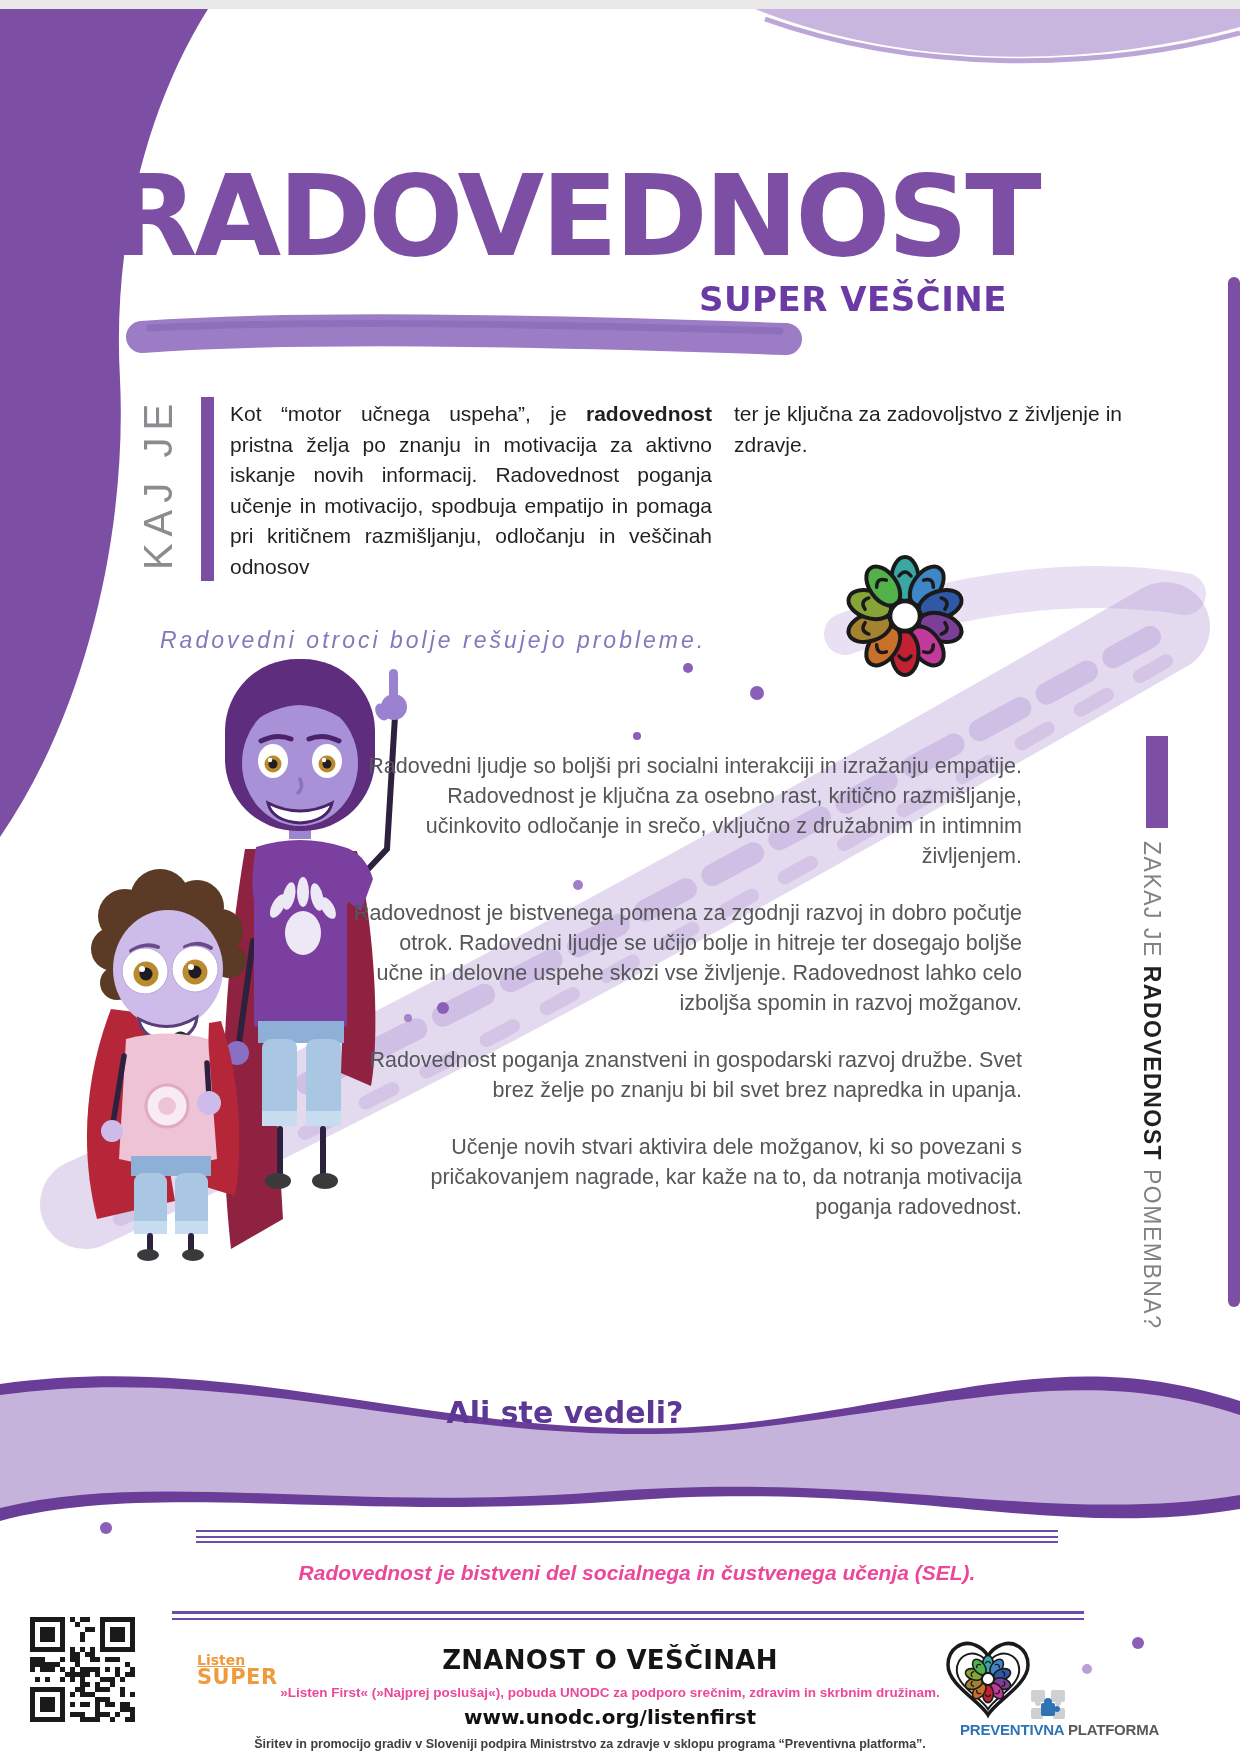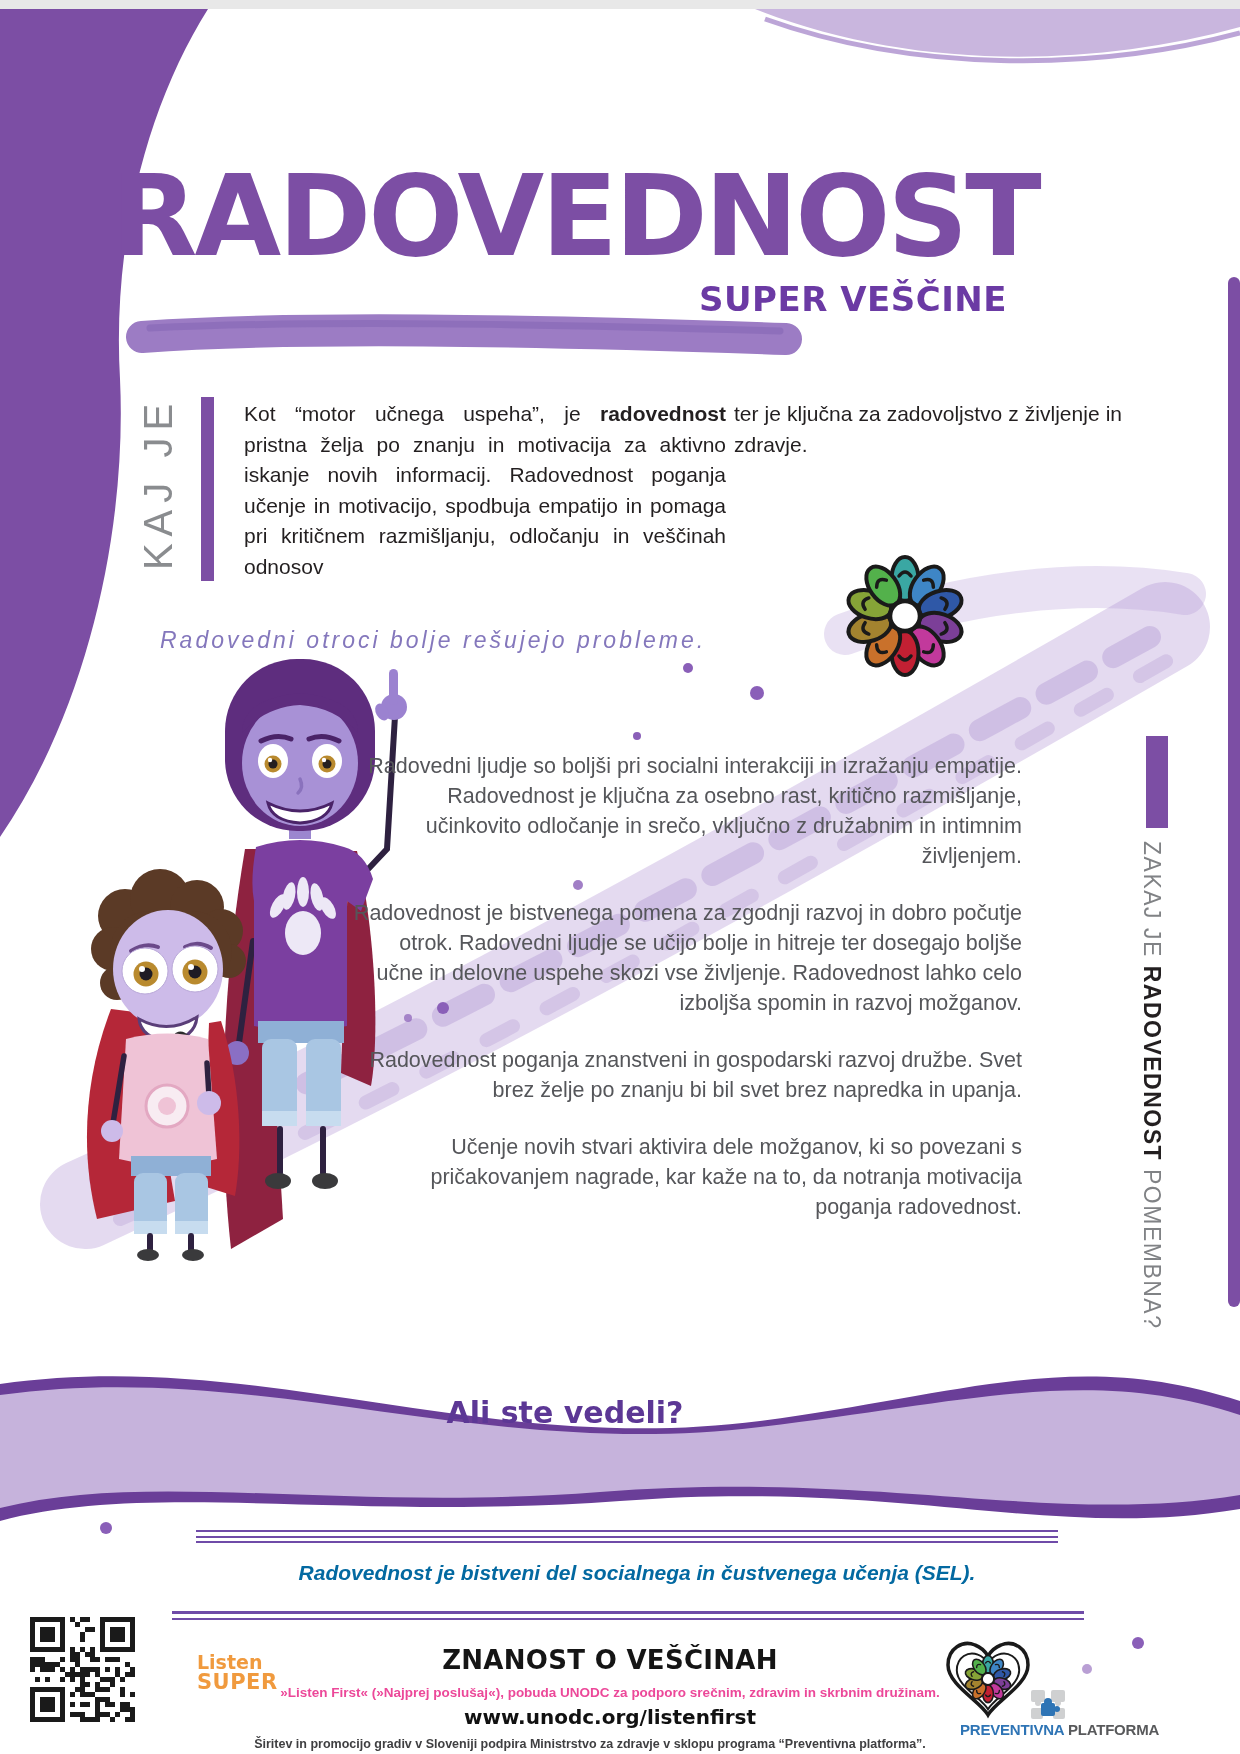--- a/index.html
+++ b/index.html
@@ -12,21 +12,21 @@
   .title{position:absolute;top:76px;left:-90px;right:0;text-align:center;
          font-family:"DejaVu Sans",sans-serif;font-weight:800;font-size:112px;line-height:1;
          color:#7C4EA4;letter-spacing:-3px;}
   .subtitle{position:absolute;top:270px;right:233px;
             font-family:"DejaVu Sans",sans-serif;font-weight:800;font-size:34px;color:#6B3AA4;letter-spacing:0.5px;}
 
   
   .kajje{position:absolute;left:58px;top:452px;width:200px;text-align:center;
          transform:rotate(-90deg);font-size:40px;letter-spacing:7px;color:#8A8C8F;font-weight:400;}
   .kajje-bar{position:absolute;left:201px;top:388px;width:13px;height:184px;background:#7C4EA4;}
-  .intro-col1{position:absolute;left:244px;top:390px;width:482px;font-size:21px;line-height:30.5px;
+  .intro-col1{position:absolute;left:230px;top:390px;width:482px;font-size:21px;line-height:30.5px;
               color:#231F20;text-align:justify;text-align-last:justify;font-weight:500;}
   .intro-col1 b{font-weight:800;}
   .intro-col2{position:absolute;left:734px;top:390px;width:388px;font-size:21px;line-height:30.5px;
               color:#231F20;text-align:justify;font-weight:500;}
   .tagline{position:absolute;left:160px;top:618px;font-size:23px;font-style:italic;
            color:#8477BC;letter-spacing:3px;font-weight:500;}
 
   
   .why{position:absolute;left:348px;top:742px;width:674px;text-align:right;
        color:#55565A;font-size:21.5px;line-height:30px;font-weight:500;}
@@ -39,26 +39,26 @@
   
   .dyk-heading{position:absolute;left:-110px;right:0;top:1386px;text-align:center;
                font-family:"DejaVu Sans",sans-serif;font-weight:800;font-size:30px;color:#5C3795;}
   .dyk-text{position:absolute;left:55px;right:55px;top:1428px;text-align:center;
             font-size:20px;line-height:28px;font-weight:700;color:#4E2C82;letter-spacing:-0.2px;}
 
   
   .sepA{position:absolute;left:196px;width:862px;height:2px;background:#6F4BA8;}
   .sepB{position:absolute;left:172px;width:912px;height:2.5px;background:#6F4BA8;}
   .sel{position:absolute;left:0;right:0;top:1552px;text-align:center;font-size:21px;
-       font-style:italic;font-weight:700;color:#0369a1;padding-left:34px;}
+       font-style:italic;font-weight:700;color:#ec4899;padding-left:34px;}
 
   
   .listen{position:absolute;left:197px;top:1644px;line-height:1.02;color:#F09A3E;
           font-family:"DejaVu Sans",sans-serif;}
-  .listen .l1{font-size:19px;font-weight:700;display:block;}
+  .listen .l1{font-size:14px;font-weight:700;display:block;text-decoration:underline;}
   .listen .l2{font-size:21px;font-weight:800;display:block;letter-spacing:0.5px;}
   .science{position:absolute;left:260px;width:700px;top:1636px;text-align:center;
            font-family:"DejaVu Sans",sans-serif;font-weight:800;font-size:26px;color:#151515;letter-spacing:0.3px;}
   .unodc-line{position:absolute;left:230px;width:760px;top:1676px;text-align:center;
               font-size:13.5px;font-weight:700;color:#ec4899;}
   .url{position:absolute;left:260px;width:700px;top:1696px;text-align:center;
        font-family:"DejaVu Sans",sans-serif;font-weight:800;font-size:20px;color:#111111;}
   .support{position:absolute;left:150px;width:880px;top:1728px;text-align:center;
            font-size:12.5px;font-weight:700;color:#3F3F41;}
   .qr{position:absolute;left:30px;top:1608px;}

